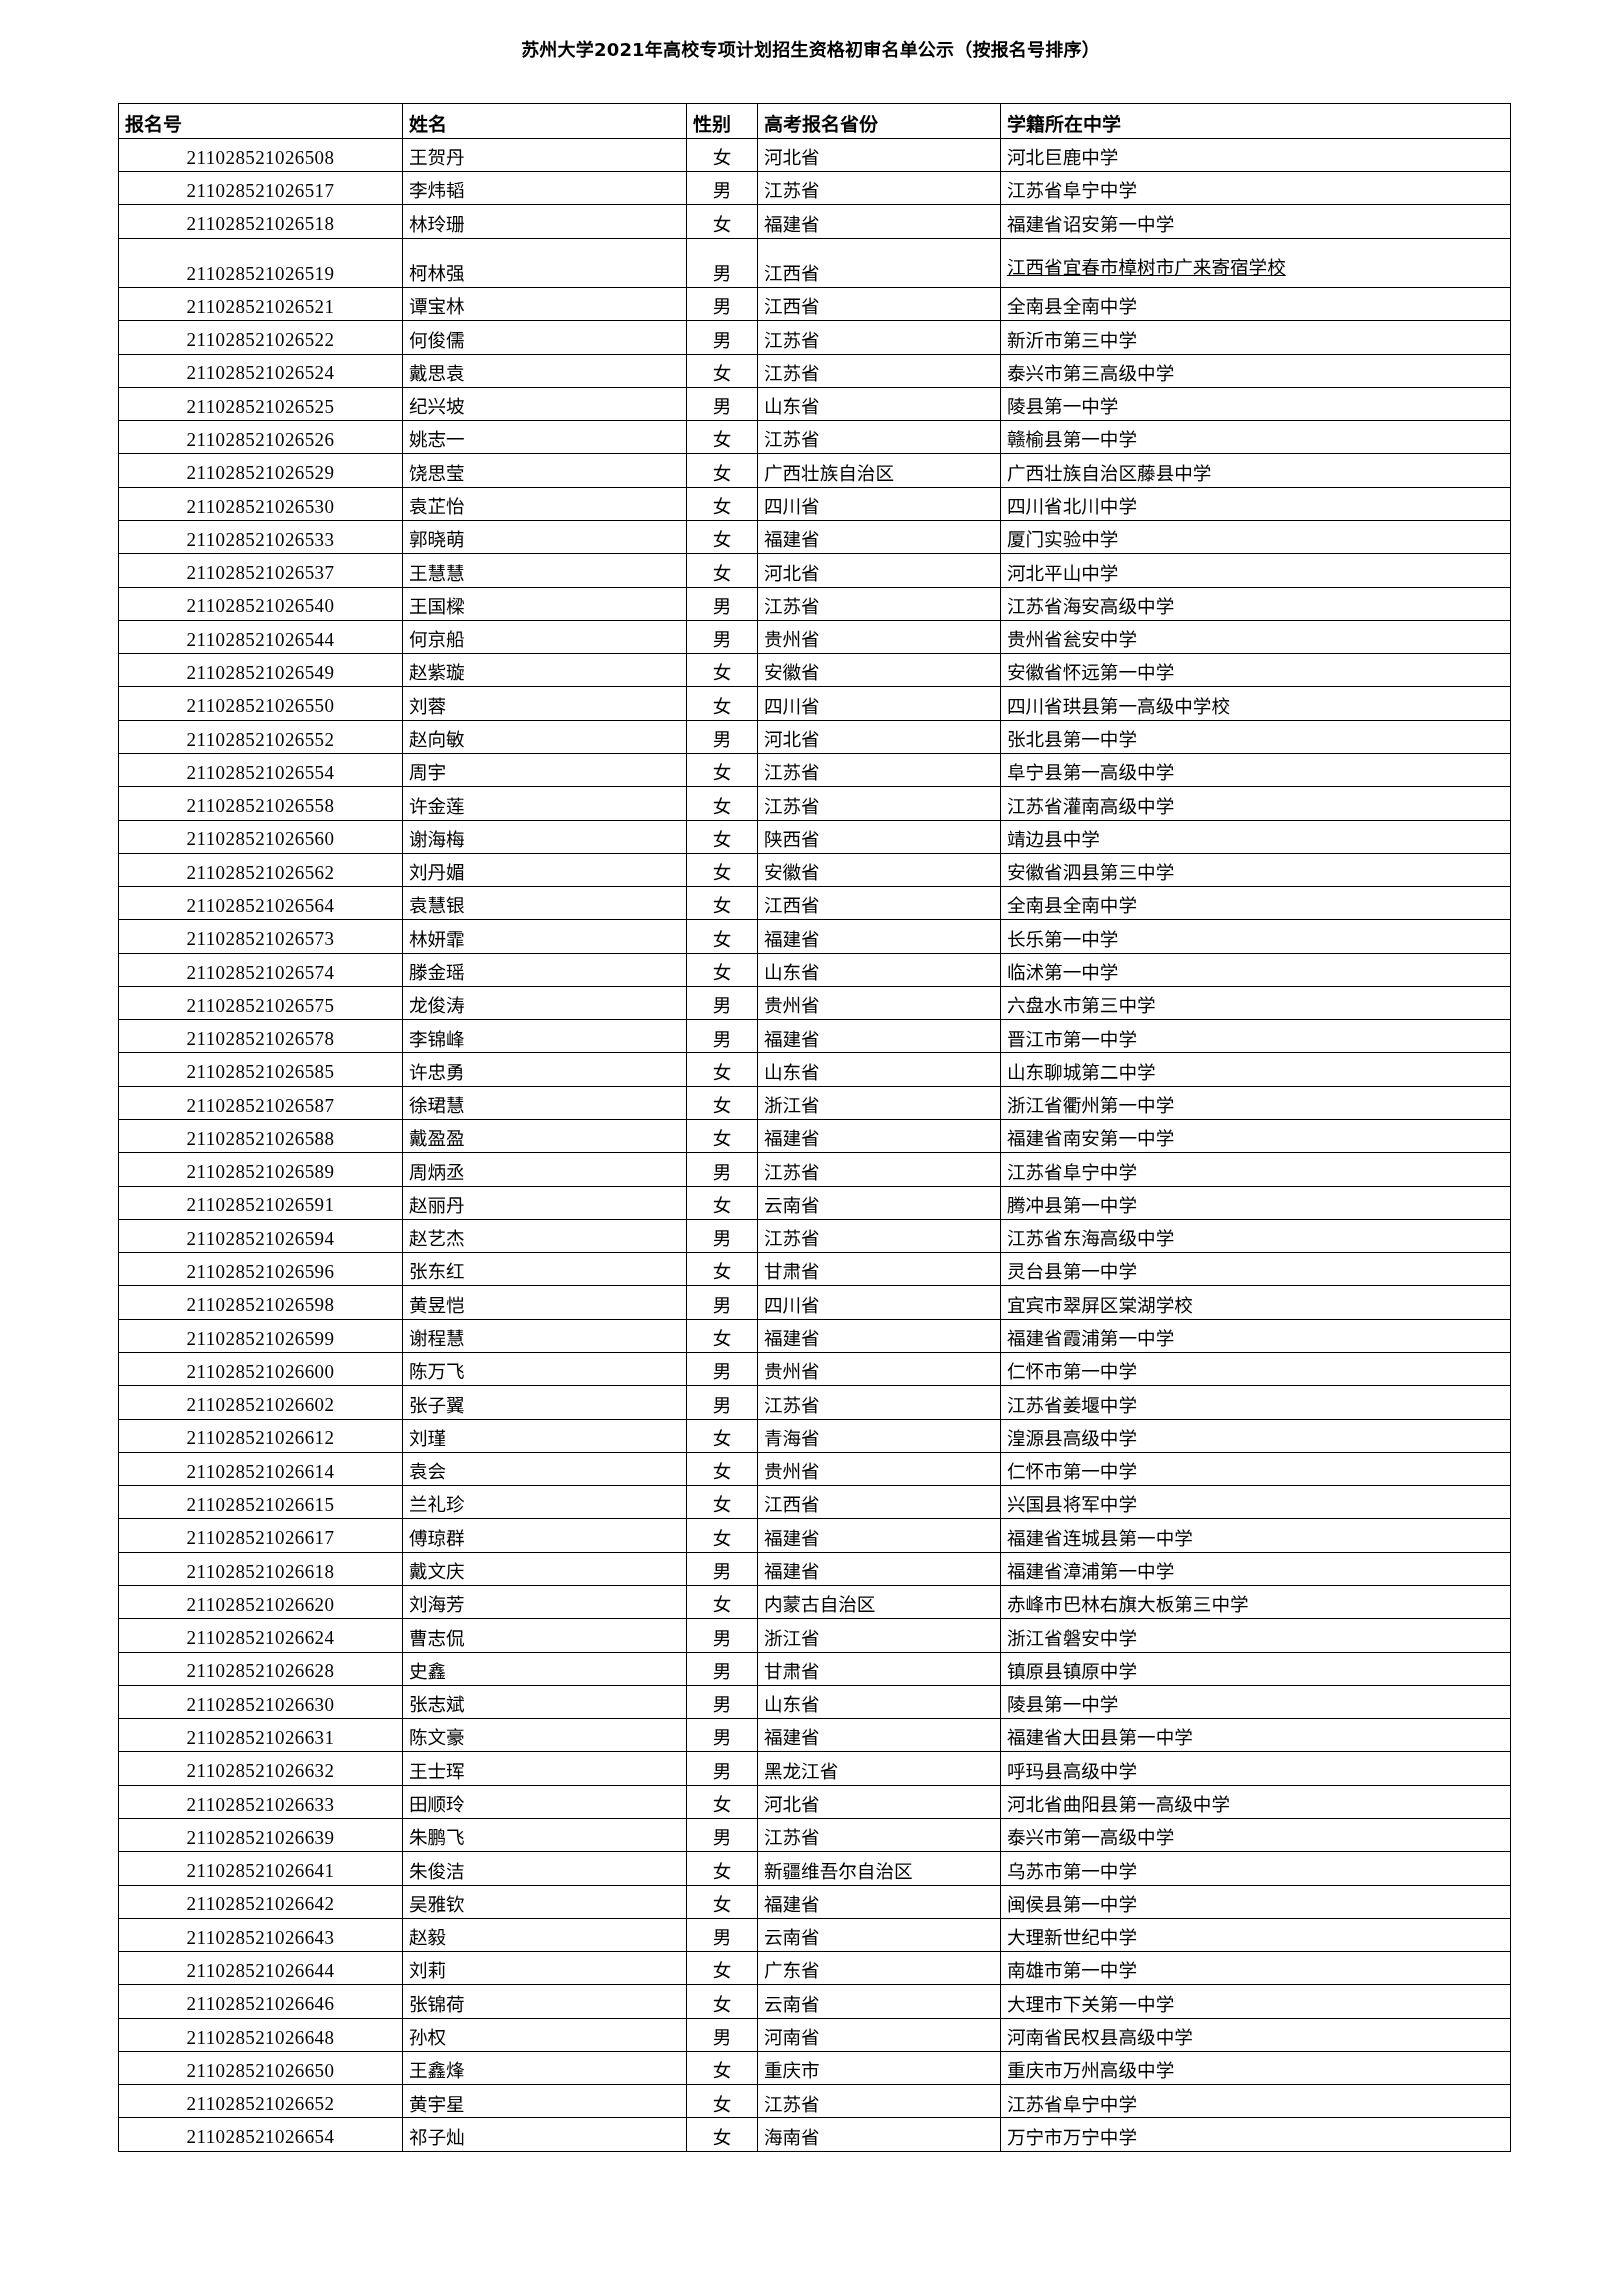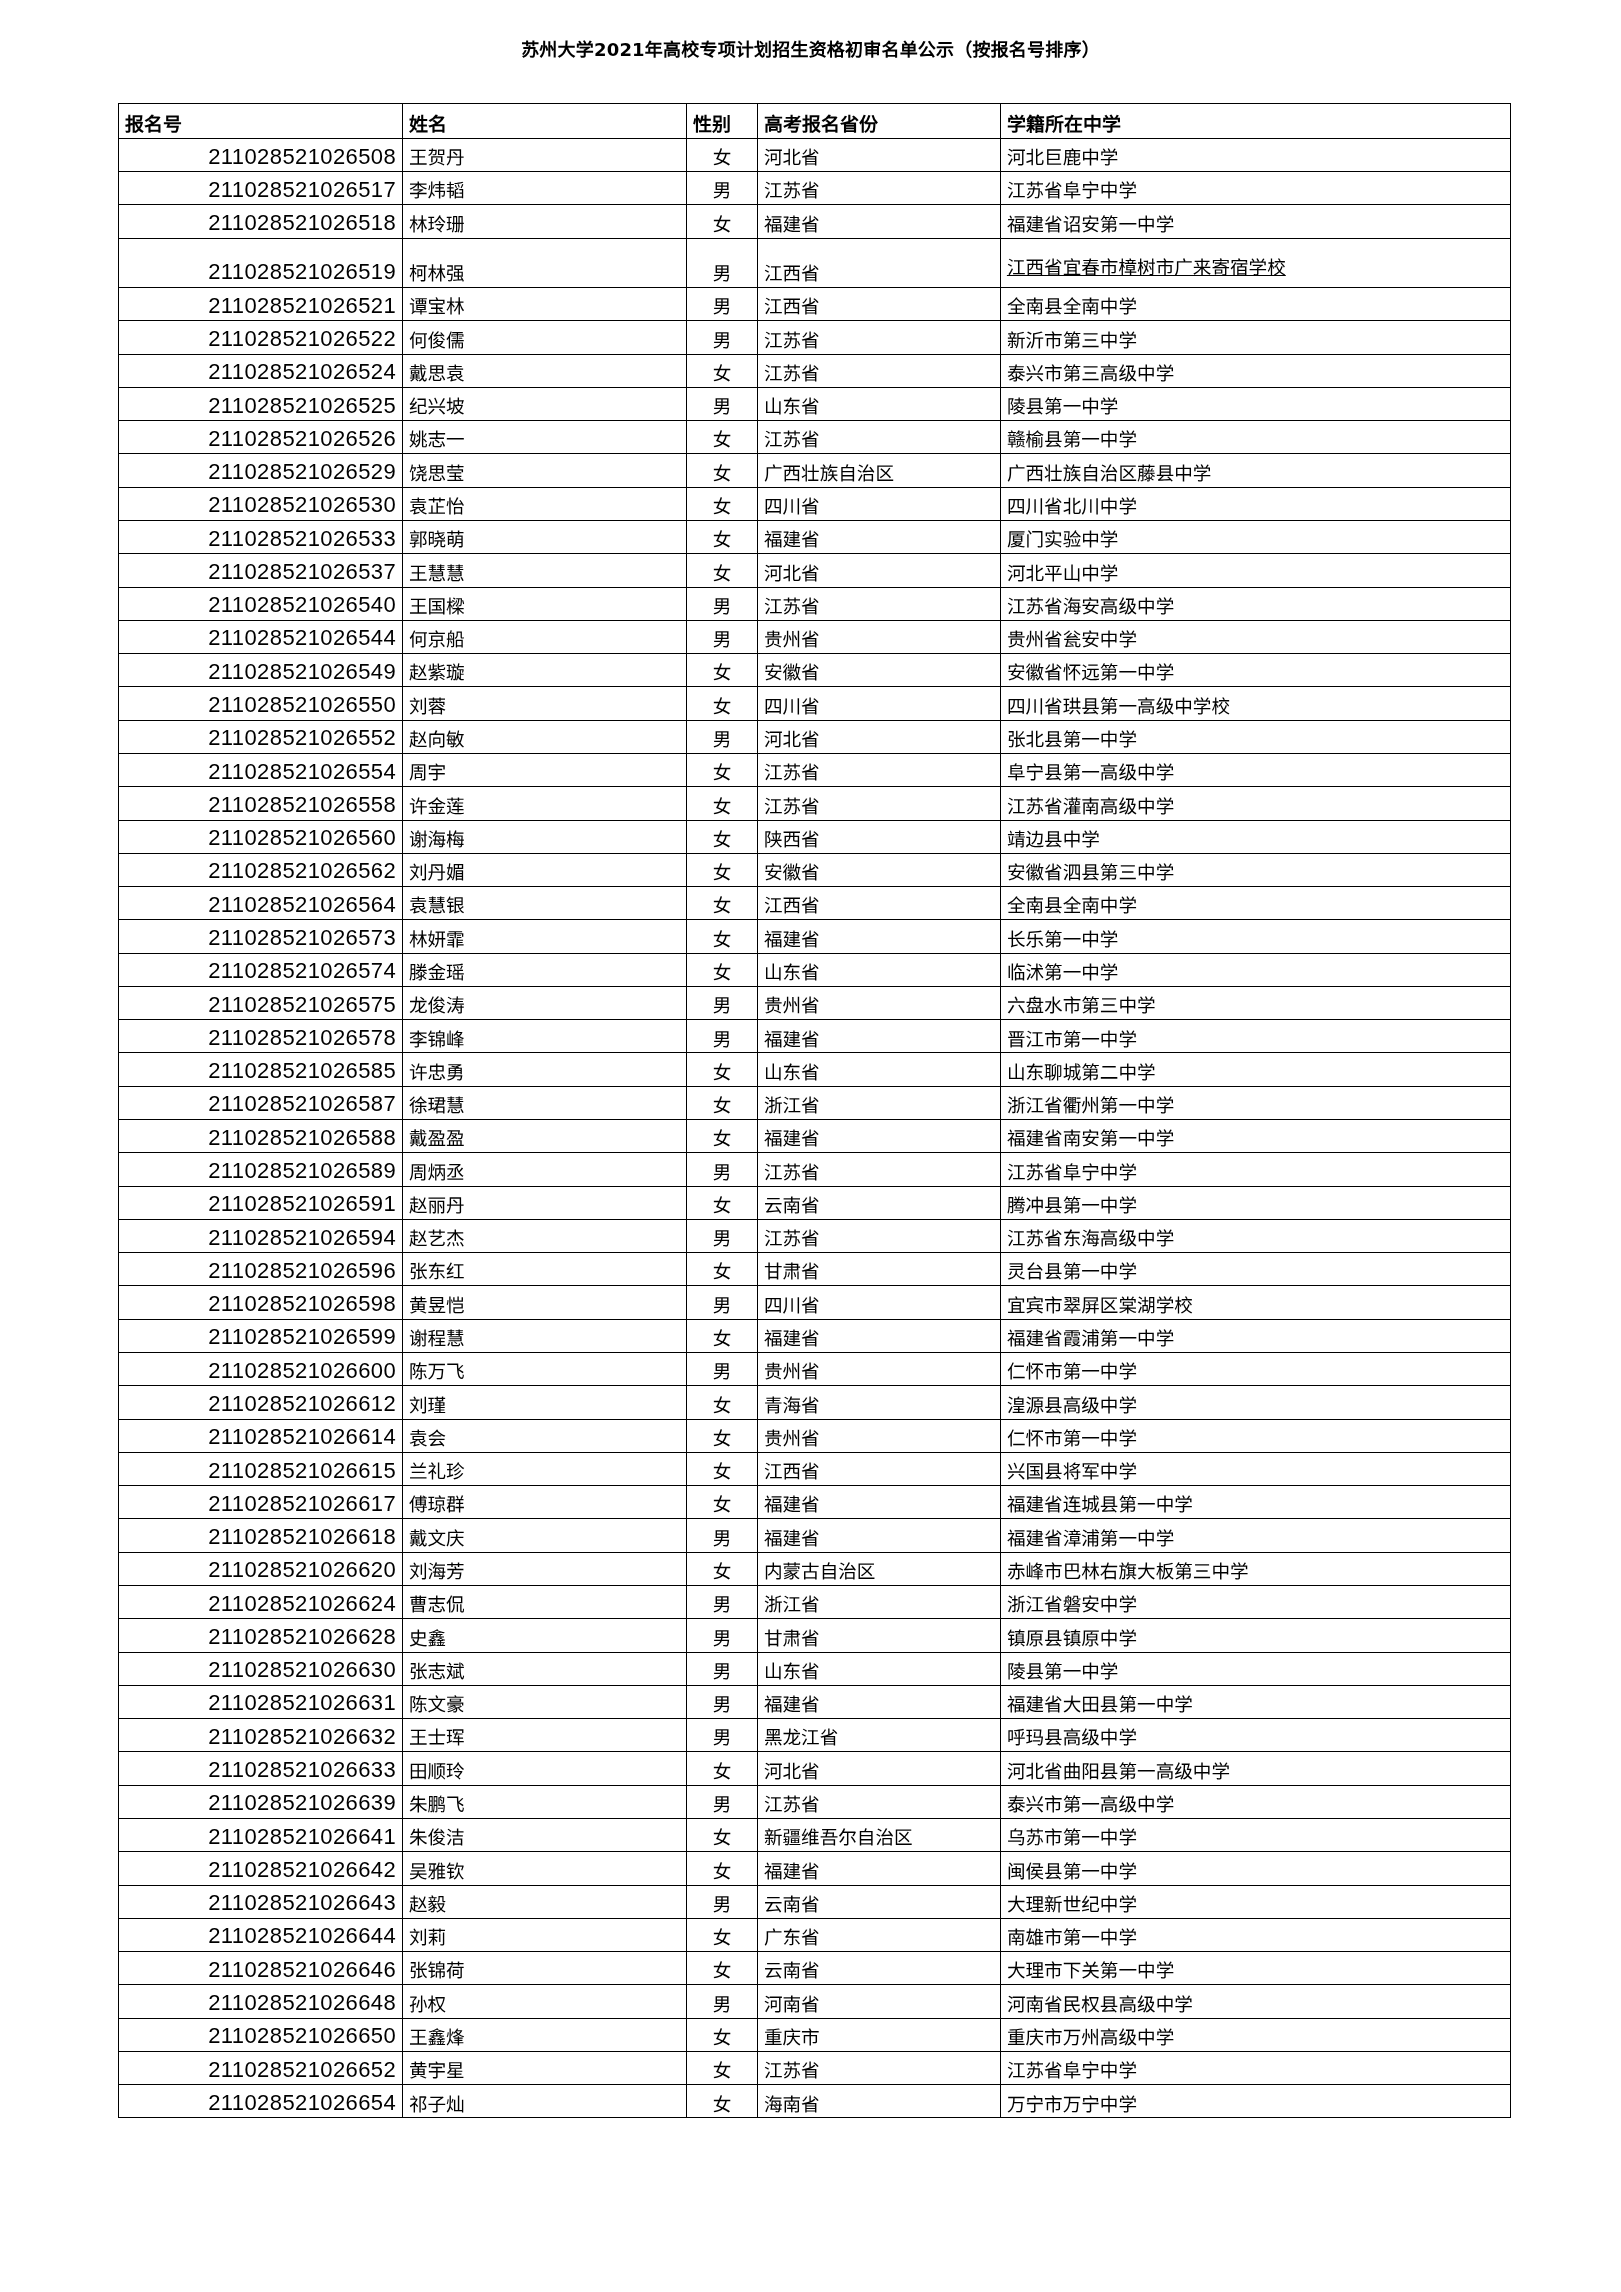--- a/index.html
+++ b/index.html
@@ -69,23 +69,23 @@
     text-align: left;
     height: 29px;
     font-size: 19px;
     vertical-align: bottom;
   }
   table.roster tbody td {
     height: 27.4px;
     font-weight: normal;
   }
   td.id {
-    text-align: right;
-    font-family: Liberation Sans, sans-serif;
-    font-size: 22px;
+    text-align: center;
+    font-family: Liberation Serif, serif;
+    font-size: 19px;
     letter-spacing: 0.4px;
   }
   td.name   { text-align: left; }
   td.sex    { text-align: center; }
   td.prov   { text-align: left; margin-left: 16px; }
   td.school { text-align: left; }
   th.th-sex { text-align: left; }
 
   tr.tall td { height: 74px; }
   tr.tall td.id,
@@ -373,20 +373,27 @@
             <td class="school">福建省霞浦第一中学</td>
           </tr>
           <tr>
             <td class="id">211028521026600</td>
             <td class="name">陈万飞</td>
             <td class="sex">男</td>
             <td class="prov">贵州省</td>
             <td class="school">仁怀市第一中学</td>
           </tr>
           <tr>
+            <td class="id">211028521026602</td>
+            <td class="name">张子翼</td>
+            <td class="sex">男</td>
+            <td class="prov">江苏省</td>
+            <td class="school">江苏省姜堰中学</td>
+          </tr>
+          <tr>
             <td class="id">211028521026612</td>
             <td class="name">刘瑾</td>
             <td class="sex">女</td>
             <td class="prov">青海省</td>
             <td class="school">湟源县高级中学</td>
           </tr>
           <tr>
             <td class="id">211028521026614</td>
             <td class="name">袁会</td>
             <td class="sex">女</td>

